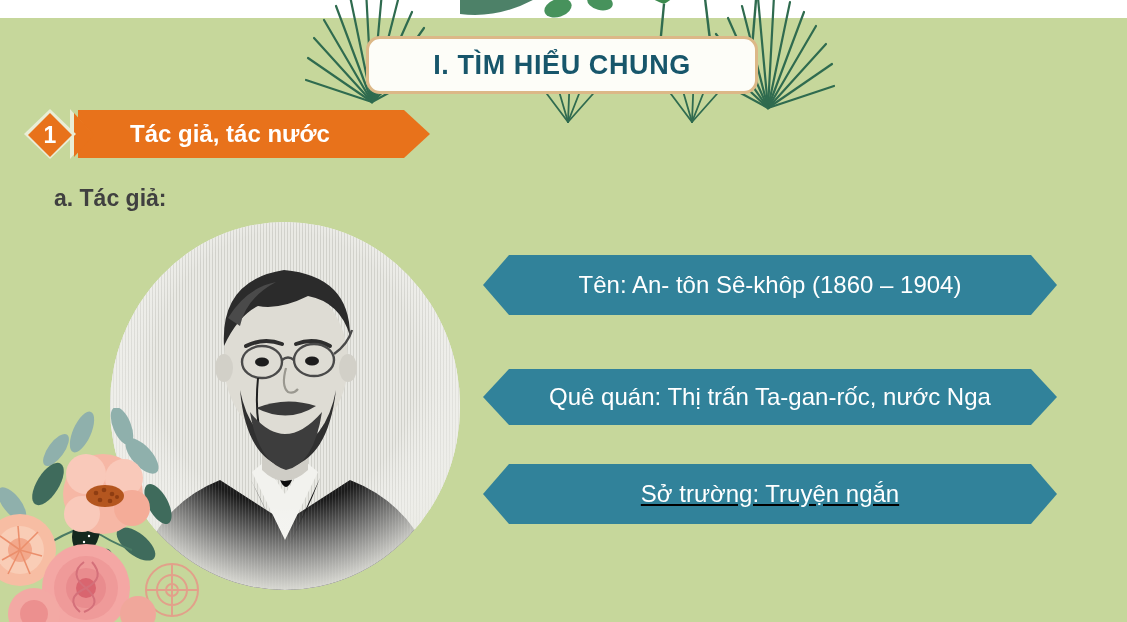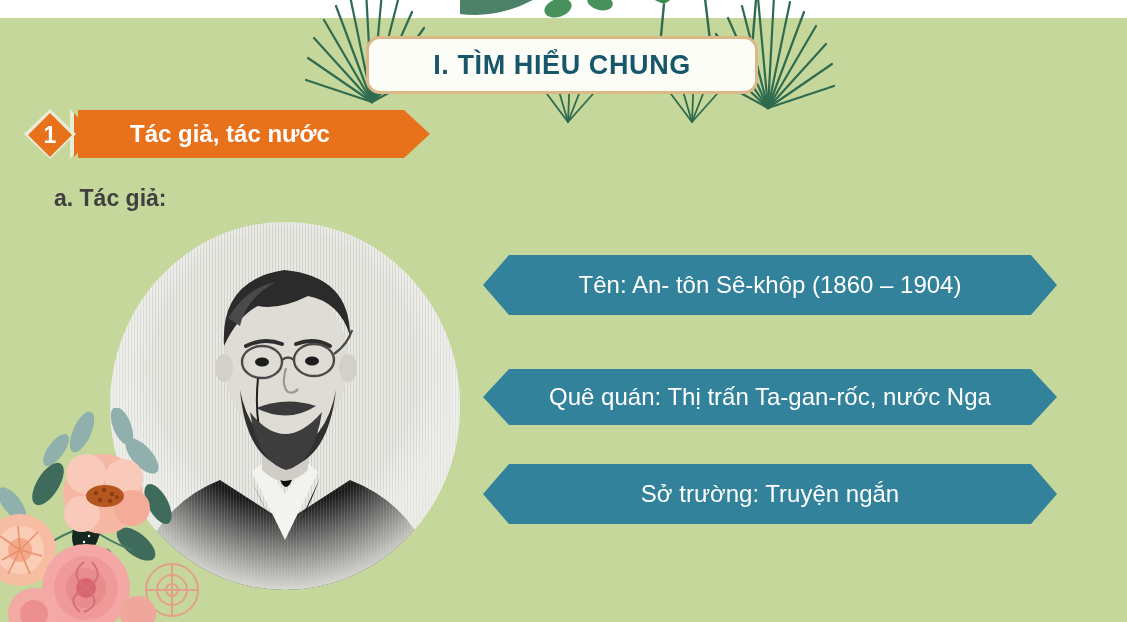--- a/index.html
+++ b/index.html
@@ -116,21 +116,21 @@
     background:#31829a;
     -webkit-clip-path:polygon(26px 0, calc(100% - 26px) 0, 100% 50%, calc(100% - 26px) 100%, 26px 100%, 0 50%);
     clip-path:polygon(26px 0, calc(100% - 26px) 0, 100% 50%, calc(100% - 26px) 100%, 26px 100%, 0 50%);
     display:flex;align-items:center;justify-content:center;
   }
   .fact span{
     color:#ffffff;font-size:24px;white-space:nowrap;
   }
   #fact-0{left:483px;top:255px;width:574px;height:60px;}
   #fact-1{left:483px;top:369px;width:574px;height:56px;}
-  #fact-2{left:483px;top:464px;width:574px;height:60px;}
+  #fact-2{left:483px;top:464px;width:574px;height:60px;text-decoration:underline;}
 </style>
 </head>
 <body>
 
 <div id="slide">
 
   <div class="top-strip"></div>
 
   <div class="foliage">
     <svg width="540" height="195" viewBox="0 0 540 195" xmlns="http://www.w3.org/2000/svg">

